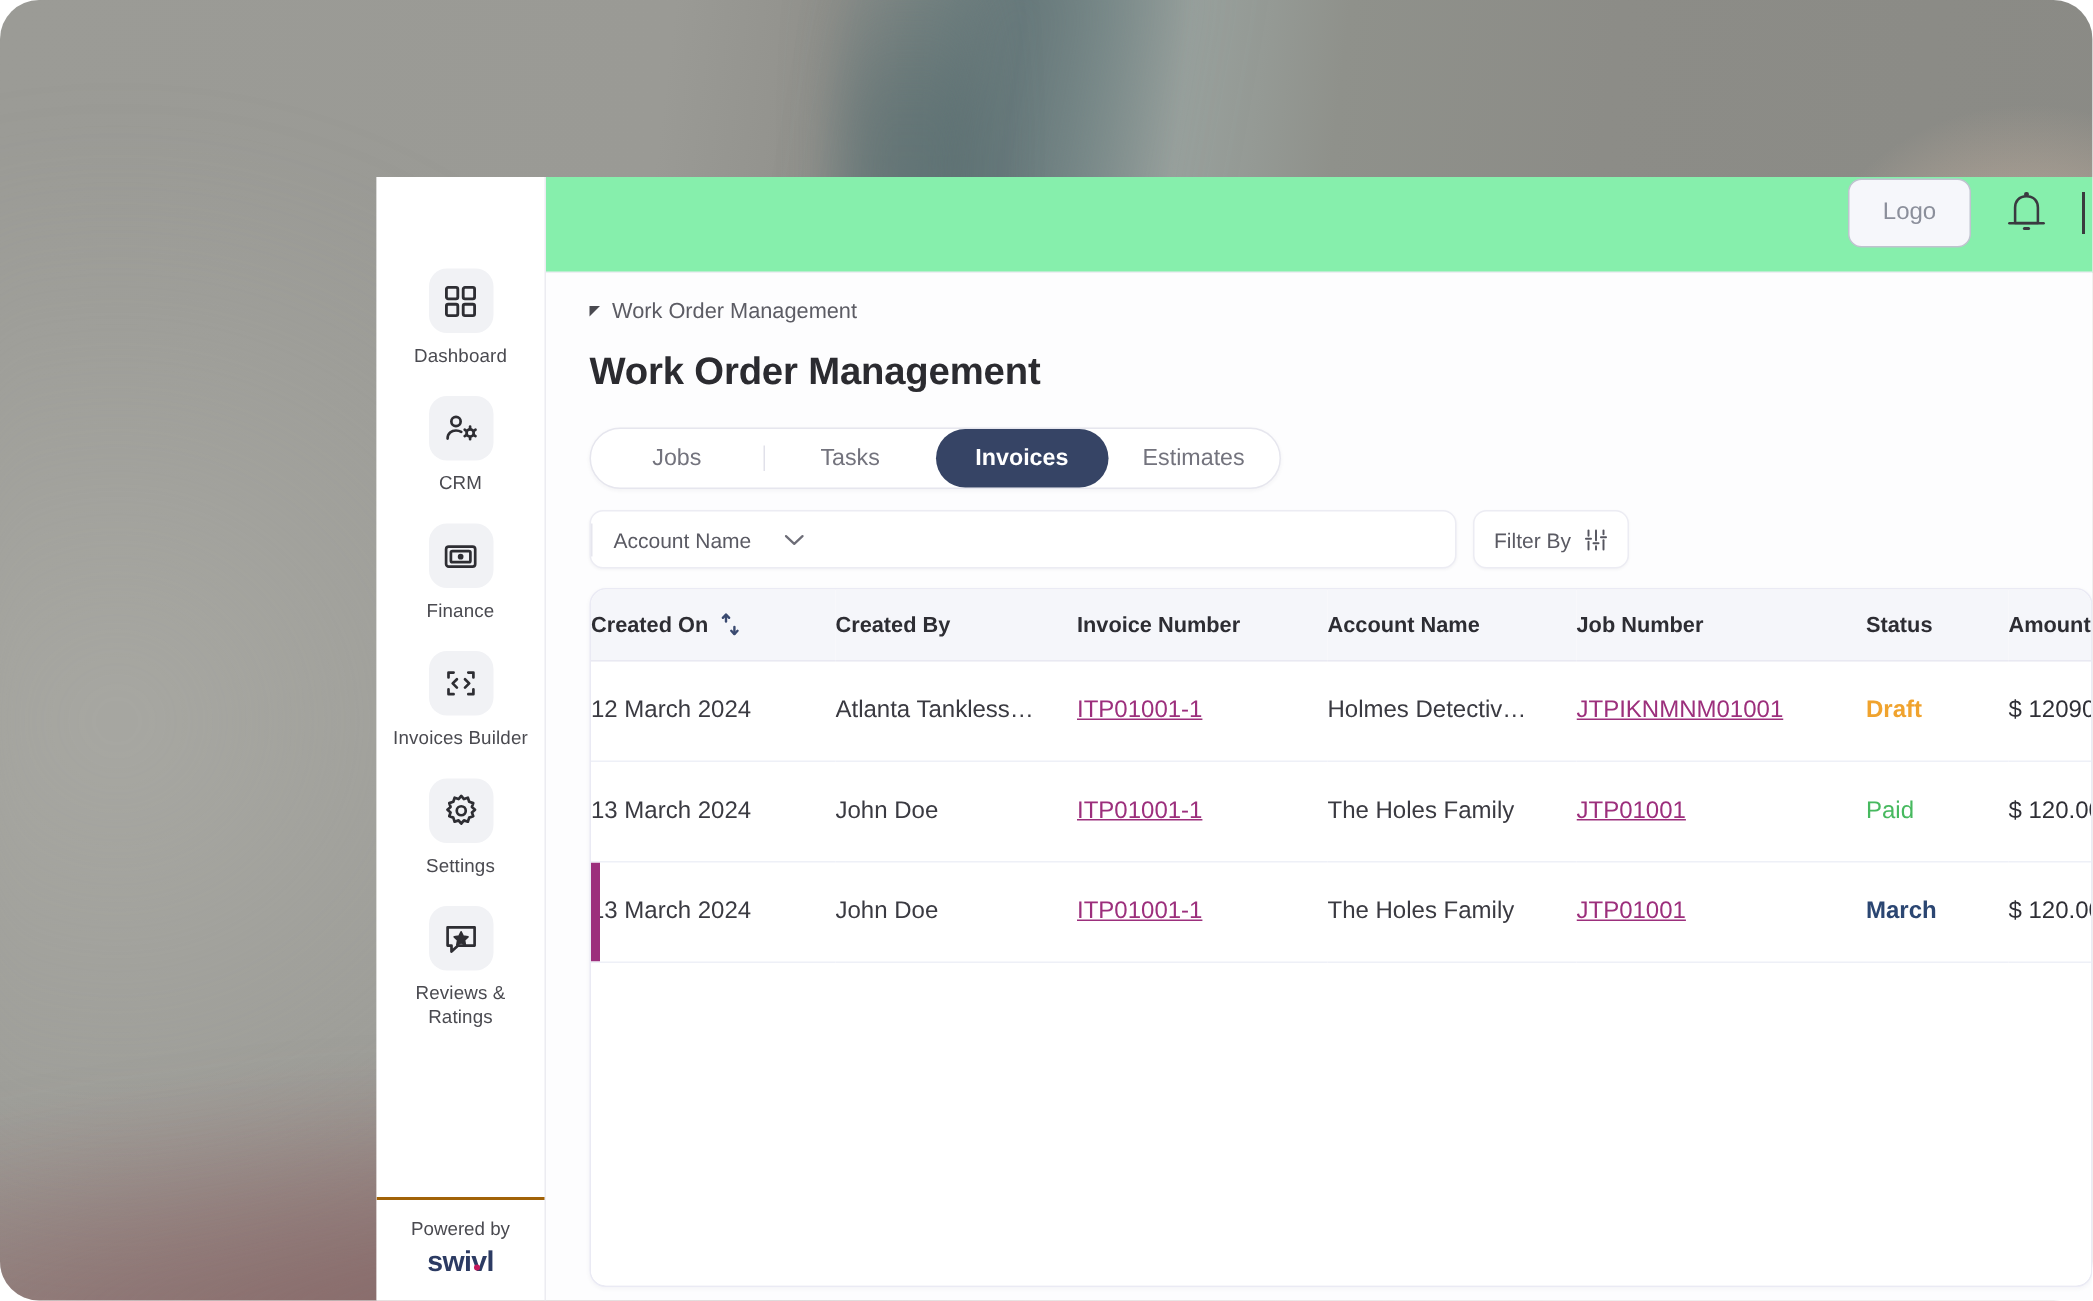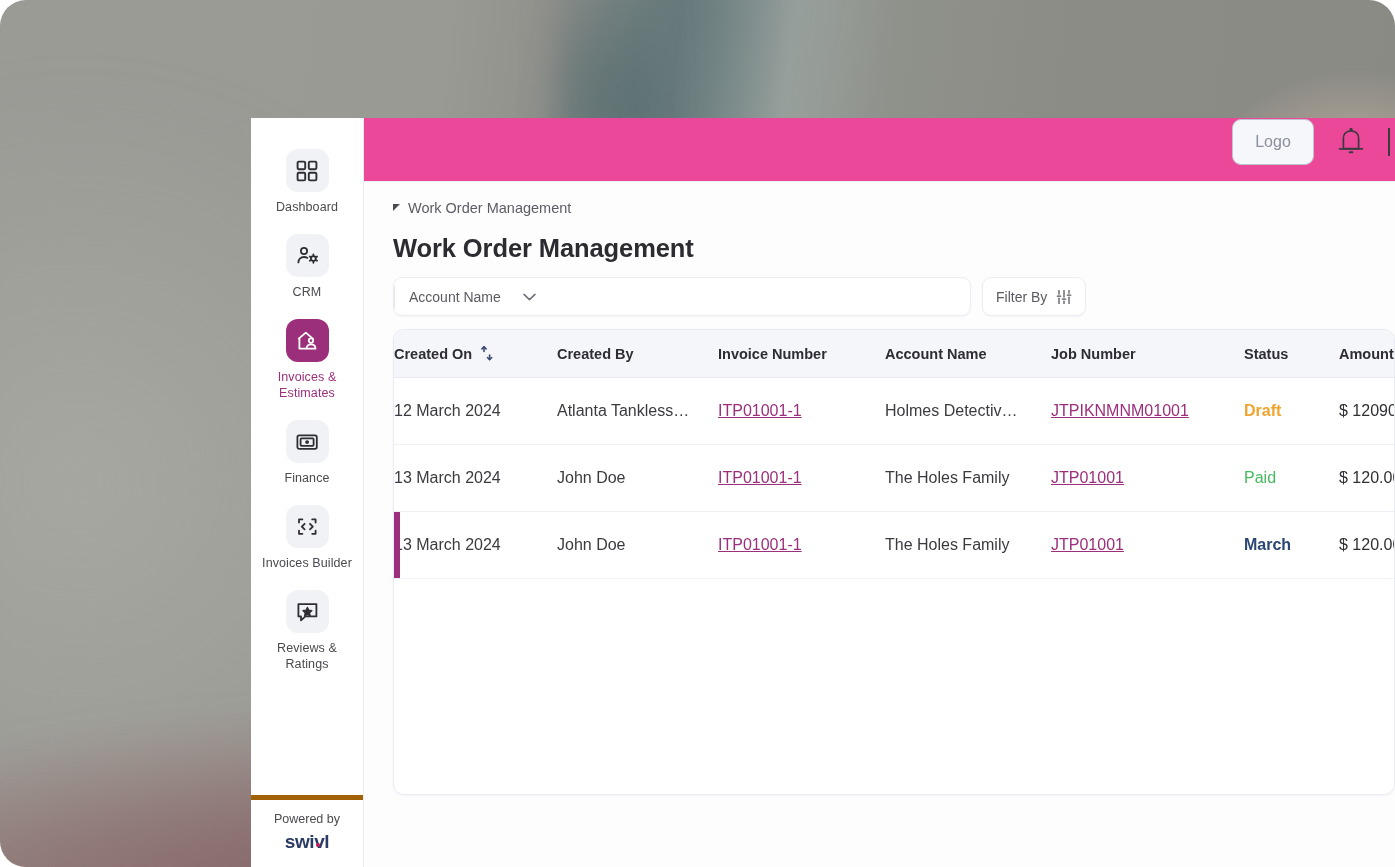--- a/index.html
+++ b/index.html
@@ -74,20 +74,21 @@
     position: relative;
   }
   #nav-list {
     flex: 1 1 auto;
     padding-top: 22px;
     display: flex;
     flex-direction: column;
     align-items: flex-start;
     gap: 0px;
     overflow: hidden;
+    margin-top: 30px;
   }
   .nav-item {
     width: 100%;
     padding: 9px 2px 10px;
     display: flex;
     flex-direction: column;
     align-items: center;
     cursor: pointer;
     text-align: center;
   }
@@ -109,21 +110,21 @@
     margin-top: 7px;
     font-size: 12.5px;
     line-height: 16px;
     color: #4a4a50;
     letter-spacing: 0.1px;
     max-width: 92px;
   }
   .nav-item.active .nav-label { color: #9c2f7c; }
 
   #sidebar-footer {
-    border-top: 5px solid #a16207;
+    border-top: 2px solid #a16207;
     padding: 12px 0 14px;
     text-align: center;
   }
   #powered-by-label {
     font-size: 12.5px;
     color: #4a4a50;
     margin-bottom: 5px;
   }
   #swivl-wordmark {
     font-size: 19px;
@@ -148,21 +149,21 @@
     display: flex;
     flex-direction: column;
     min-width: 0;
     position: relative;
   }
 
   
   #topbar {
     height: 64px;
     flex: 0 0 64px;
-    background: #ec4899;
+    background: #86efac;
     border-bottom: 1px solid #eeeef3;
     display: flex;
     align-items: center;
     justify-content: flex-end;
     padding: 0 0 16px 22px;
     gap: 22px;
   }
   #logo-box {
     width: 82px;
     height: 46px;
@@ -412,31 +413,20 @@
           <div class="nav-icon-box">
             <svg width="23" height="22" viewBox="0 0 23 22" fill="none" stroke="currentColor" stroke-width="1.8" stroke-linecap="round" stroke-linejoin="round">
               <circle cx="8" cy="6" r="3.1"></circle>
               <path d="M2.4 17.4 C2.4 13.8 5 12 8 12 C9.3 12 10.5 12.3 11.5 12.9"></path>
               <circle cx="17.4" cy="13.6" r="2.4"></circle>
               <path d="M17.4 9.4 v1.3 M17.4 16.5 v1.3 M13.8 11.5 l1.2 .7 M19.8 15 l1.2 .7 M13.8 15.7 l1.2 -.7 M19.8 12.2 l1.2 -.7"></path>
             </svg>
           </div>
           <div class="nav-label">CRM</div>
         </div>
-        <div class="nav-item active">
-          <div class="nav-icon-box">
-            <svg width="23" height="22" viewBox="0 0 23 22" fill="none" stroke="currentColor" stroke-width="1.8" stroke-linecap="round" stroke-linejoin="round">
-              <path d="M2.8 8.6 L9.8 2.6 L16.8 8.6"></path>
-              <path d="M3.4 8.4 V18.6 H19.4"></path>
-              <circle cx="15" cy="10.6" r="2.2"></circle>
-              <path d="M10.6 18.4 C10.6 15.8 12.6 14.4 15 14.4 C17.4 14.4 19.4 15.8 19.4 18.4"></path>
-            </svg>
-          </div>
-          <div class="nav-label">Invoices &amp; Estimates</div>
-        </div>
         <div class="nav-item">
           <div class="nav-icon-box">
             <svg width="23" height="22" viewBox="0 0 23 22" fill="none" stroke="currentColor" stroke-width="1.8" stroke-linejoin="round">
               <rect x="1.4" y="4.4" width="19.4" height="13.4" rx="1.8"></rect>
               <rect x="4.6" y="7.4" width="13" height="7.4" rx="1"></rect>
               <circle cx="11.1" cy="11.1" r="1.9" fill="currentColor" stroke="none"></circle>
             </svg>
           </div>
           <div class="nav-label">Finance</div>
         </div>
@@ -448,20 +438,29 @@
               <path d="M3 14.6 V17.8 H6.4"></path>
               <path d="M19.6 14.6 V17.8 H16.2"></path>
               <path d="M8.6 7.8 L5.8 10.6 L8.6 13.4"></path>
               <path d="M14 7.8 L16.8 10.6 L14 13.4"></path>
             </svg>
           </div>
           <div class="nav-label">Invoices Builder</div>
         </div>
         <div class="nav-item">
           <div class="nav-icon-box">
+            <svg width="23" height="23" viewBox="0 0 23 23" fill="none" stroke="currentColor" stroke-width="1.8" stroke-linejoin="round">
+              <circle cx="11.5" cy="11.5" r="3"></circle>
+              <path d="M11.5 1.6 l1.8 2.1 2.6 -.9 .9 2.7 2.7 .9 -.9 2.6 2.1 1.8 -2.1 1.8 .9 2.6 -2.7 .9 -.9 2.7 -2.6 -.9 -1.8 2.1 -1.8 -2.1 -2.6 .9 -.9 -2.7 -2.7 -.9 .9 -2.6 -2.1 -1.8 2.1 -1.8 -.9 -2.6 2.7 -.9 .9 -2.7 2.6 .9 z"></path>
+            </svg>
+          </div>
+          <div class="nav-label">Settings</div>
+        </div>
+        <div class="nav-item">
+          <div class="nav-icon-box">
             <svg width="23" height="22" viewBox="0 0 23 22" fill="none" stroke="currentColor" stroke-width="1.8" stroke-linejoin="round">
               <path d="M2.4 3.2 h18 v12.2 h-11 l-4.4 4 v-4 h-2.6 z"></path>
               <path d="M11.4 6.2 l1.4 2.9 3.2 .45 -2.3 2.25 .55 3.2 -2.85 -1.5 -2.85 1.5 .55 -3.2 -2.3 -2.25 3.2 -.45 z" fill="currentColor" stroke="currentColor" stroke-width="1.1"></path>
             </svg>
           </div>
           <div class="nav-label">Reviews &amp; Ratings</div>
         </div>
       </nav>
 
     <div id="sidebar-footer">
@@ -490,20 +489,27 @@
 
     <main id="content">
 
       <div id="breadcrumb">
         <span id="breadcrumb-caret"></span>
         <span>Work Order Management</span>
       </div>
 
       <h1 id="page-title">Work Order Management</h1>
 
+      <div id="tabbar">
+          <div class="tab">Jobs</div>
+          <div class="tab-div"></div>
+          <div class="tab">Tasks</div>
+          <div class="tab active">Invoices</div>
+          <div class="tab">Estimates</div>
+        </div>
 
       <div id="filterbar">
         <div id="searchbox">
           <div id="searchbox-div"></div>
           <div id="account-select">
             <span>Account Name</span>
             <svg width="13" height="8" viewBox="0 0 13 8" fill="none" stroke="#6d6d77" stroke-width="1.5" stroke-linecap="round" stroke-linejoin="round">
               <path d="M1 1.4 L6.5 6.6 L12 1.4"></path>
             </svg>
           </div>

